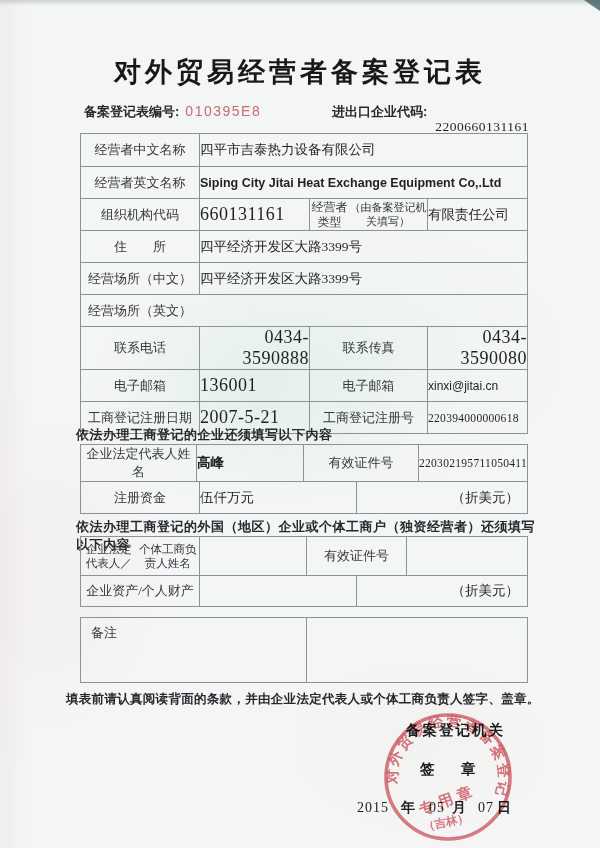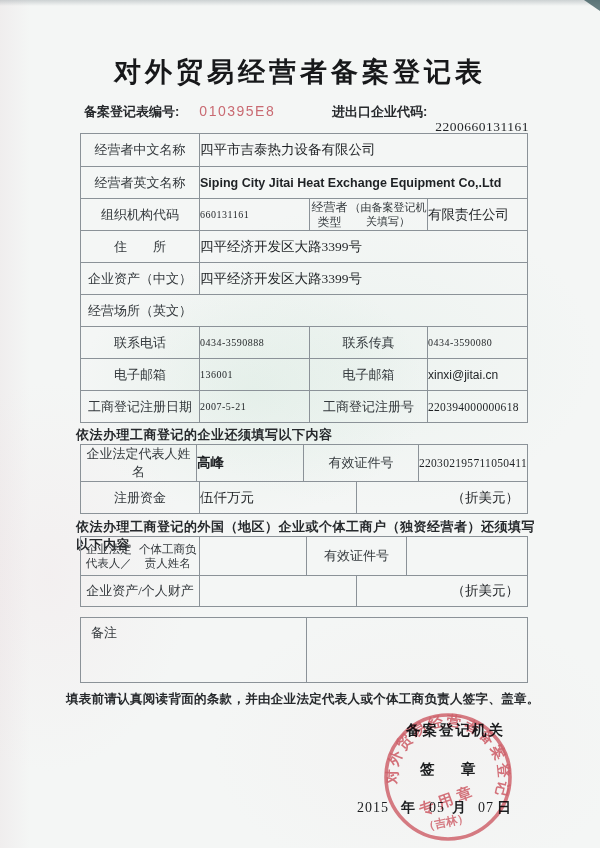--- a/index.html
+++ b/index.html
@@ -27,21 +27,21 @@
     border-top:11px solid #35565a;border-left:16px solid transparent;opacity:.75;}
 
   .title{
     position:absolute;top:54px;left:0;width:100%;text-align:center;
     font-family:"Liberation Sans","DejaVu Sans",sans-serif;
     font-size:27px;font-weight:700;letter-spacing:4px;color:#17181a;
   }
 
   .meta{position:absolute;top:103px;left:84px;right:64px;display:flex;
     font-family:"Liberation Sans","DejaVu Sans",sans-serif;font-size:13px;}
-  .meta-left{display:flex;align-items:baseline;gap:20px;}
+  .meta-left{display:flex;align-items:baseline;gap:6px;}
   .meta-right{position:absolute;left:248px;display:flex;align-items:flex-start;gap:8px;}
   .meta-label{font-weight:600;color:#26292c;}
   .serial{font-family:"Liberation Sans","DejaVu Sans",sans-serif;color:var(--red);
     font-size:14px;letter-spacing:1.5px;}
   .code{font-family:"Liberation Serif","DejaVu Serif",serif;font-size:13.5px;
     letter-spacing:.5px;margin-top:16px;color:#1e2124;}
 
   .tbl{position:absolute;left:80px;width:448px;border:1px solid var(--bd);background:transparent;}
   .trow{display:flex;border-top:1px solid var(--bd);min-height:32px;}
   .trow:first-child{border-top:none;}
@@ -52,21 +52,21 @@
   .val{font-size:13.5px;color:#1e2124;}
   .c-l{width:118px;}
   .c-m{width:110px;}
   .c-l2{width:118px;}
   .c-r{flex:1;}
   .c-m2{width:157px;}
   .c-r2{flex:1;justify-content:flex-end;padding-right:8px;padding-left:0;}
   .c-m3{width:107px;}
   .c-l3{width:100px;}
   .c-v{flex:1;}
-  .num{font-size:10px;letter-spacing:.5px;text-align:right;}
+  .num{font-size:18px;letter-spacing:.5px;text-align:right;}
   .num-sm{font-size:11.5px;letter-spacing:.3px;}
   .eng{font-family:"Liberation Sans","DejaVu Sans",sans-serif;font-size:12.5px;font-weight:bold;}
   .email{font-family:"Liberation Sans","DejaVu Sans",sans-serif;font-size:12px;}
   .bold{font-weight:700;}
   .small-label{font-size:12px;}
   .smaller-label{font-size:11px;}
   .two-line{font-size:11.5px;line-height:1.25;}
 
   .tbl1{top:133px;}
   .tbl2{top:444px;}
@@ -145,21 +145,21 @@
         <span class="small-label">经营者类型</span>
         <span class="smaller-label">（由备案登记机关填写）</span>
       </div>
       <div class="cell val c-r">有限责任公司</div>
     </div>
     <div class="trow">
       <div class="cell lbl c-l">住　　所</div>
       <div class="cell val c-v">四平经济开发区大路3399号</div>
     </div>
     <div class="trow">
-      <div class="cell lbl c-l">企业资产（中文）</div>
+      <div class="cell lbl c-l">经营场所（中文）</div>
       <div class="cell val c-v">四平经济开发区大路3399号</div>
     </div>
     <div class="trow">
       <div class="cell lbl c-l">经营场所（英文）</div>
     </div>
     <div class="trow">
       <div class="cell lbl c-l">联系电话</div>
       <div class="cell val c-m num">0434-3590888</div>
       <div class="cell lbl c-l2">联系传真</div>
       <div class="cell val c-r num">0434-3590080</div>

